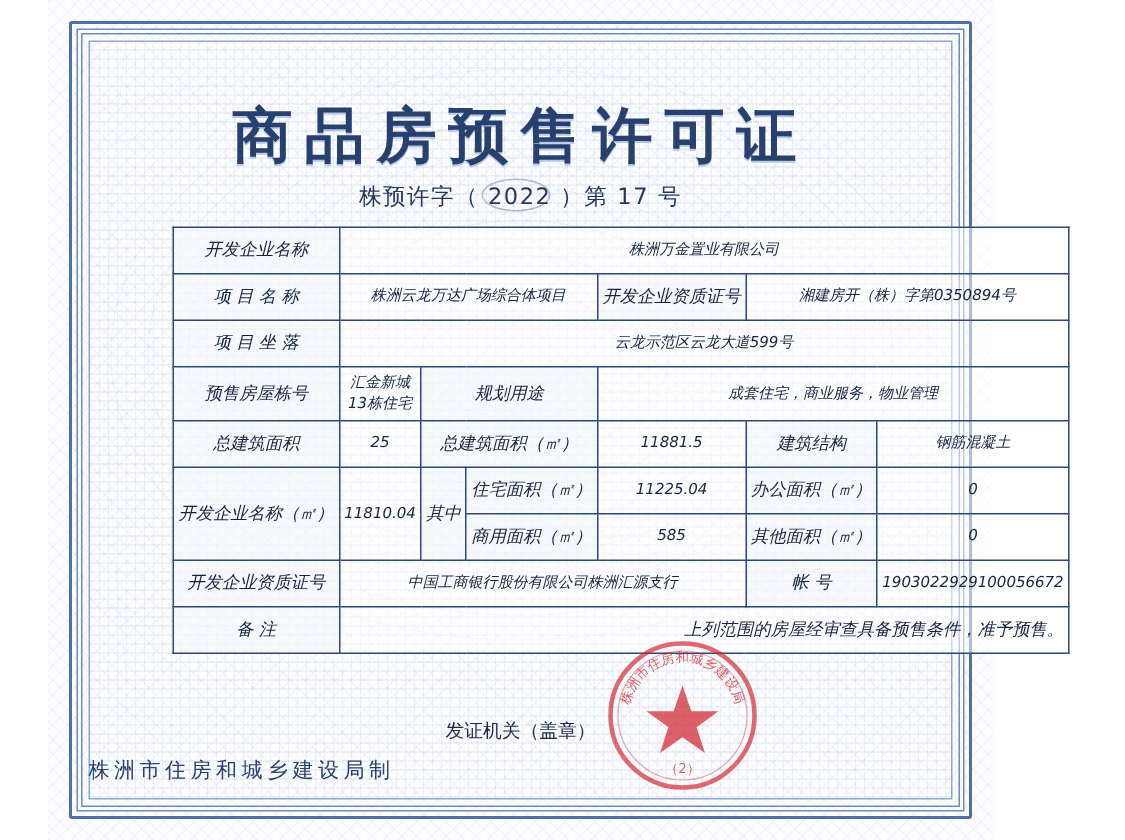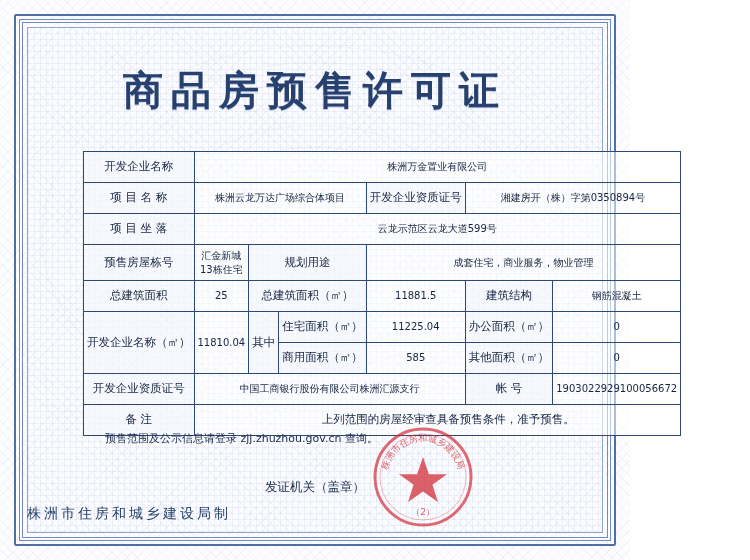--- a/index.html
+++ b/index.html
@@ -8,20 +8,21 @@
     background:#ffffff;
     font-family:"DejaVu Sans","Liberation Sans",sans-serif;
     color:#1b2a4a;
   }
   .page{
     position:relative;width:630px;height:560px;box-sizing:border-box;
     background:
       repeating-linear-gradient(45deg, rgba(120,150,200,0.07) 0 1px, rgba(255,255,255,0) 1px 7px),
       repeating-linear-gradient(-45deg, rgba(120,150,200,0.07) 0 1px, rgba(255,255,255,0) 1px 7px),
       #fdfdff;
+    margin-left: 32px;
   }
   
   .border-outer{
     position:absolute;left:14px;top:14px;right:14px;bottom:14px;
     border:2px solid #4f6fa8;
     border-radius:2px;
   }
   .border-mid{
     position:absolute;left:19px;top:19px;right:19px;bottom:19px;
     border:4px double #6f8cc0;
@@ -55,20 +56,21 @@
   .sub-year:after{
     content:"";position:absolute;left:-4px;top:-3px;width:44px;height:20px;
     border:1px solid rgba(40,70,120,.35);border-radius:50%;
   }
 
   table.main{
     position:absolute;left:56px;top:124px;width:584px;
     border-collapse:collapse;
     font-size:11.5px;color:#152441;
     background:rgba(255,255,255,0.55);
+    font-style:italic;
   }
   table.main td{
     border:1px solid #2d4876;
     padding:4px 3px;
     text-align:center;
     vertical-align:middle;
     line-height:1.35;
     height:22px;
   }
   td.lbl{background:rgba(235,240,250,0.35);white-space:nowrap;font-size:11.5px;}
@@ -124,20 +126,23 @@
       <path d="M0,450 Q174,506 348,450 T696,450"></path>
       <path d="M30,0 Q0,253 30,506"></path>
       <path d="M666,0 Q696,253 666,506"></path>
     </g>
   </svg>
 
   <div class="content">
 
     <div class="title">商品房预售许可证</div>
 
+    <div class="subtitle">
+      <span>株预许字（</span><span class="sub-year">2022</span><span>）第</span><span>17</span><span>号</span>
+    </div>
 
     <table class="main">
       <tbody>
         <tr>
           <td class="lbl" style="width:110px">开发企业名称</td>
           <td class="val" colspan="6">株洲万金置业有限公司</td>
         </tr>
         <tr class="tall">
           <td class="lbl">项 目 名 称</td>
           <td class="val" colspan="3" style="width:210px">株洲云龙万达广场综合体项目</td>
@@ -178,26 +183,25 @@
           <td class="val">0</td>
         </tr>
         <tr class="tall">
           <td class="lbl">开发企业资质证号</td>
           <td class="val" colspan="4">中国工商银行股份有限公司株洲汇源支行</td>
           <td class="lbl">帐 号</td>
           <td class="val">1903022929100056672</td>
         </tr>
         <tr class="note-row">
           <td class="lbl">备 注</td>
-          <td colspan="6" style="text-align:center;padding-left:25px">上列范围的房屋经审查具备预售条件，准予预售。</td>
+          <td colspan="6" style="text-align:right;padding-left:25px">上列范围的房屋经审查具备预售条件，准予预售。</td>
         </tr>
       </tbody>
     </table>
 
-    <div class="footnote">预售范围及公示信息请登录 zjj.zhuzhou.gov.cn 查询。</div>
 
     <svg class="seal" viewBox="0 0 104 104">
       <circle cx="52" cy="52" r="48" fill="none" stroke="#d0202a" stroke-width="3" opacity="0.85"></circle>
       <circle cx="52" cy="52" r="43" fill="none" stroke="#d0202a" stroke-width="0.8" opacity="0.5"></circle>
       <path id="sealarc" d="M 16,52 A 36,36 0 0 1 88,52" fill="none" stroke="none"></path>
       <text font-size="9" fill="#d0202a" opacity="0.9" font-family="DejaVu Sans, sans-serif">
         <textPath href="#sealarc" startOffset="6%">株洲市住房和城乡建设局</textPath>
       </text>
       <polygon points="52,32 57.9,49.2 76,49.2 61.4,59.8 67,77 52,66.5 37,77 42.6,59.8 28,49.2 46.1,49.2" fill="#d0202a" opacity="0.9"></polygon>
       <text x="52" y="90" text-anchor="middle" font-size="9" fill="#d0202a" opacity="0.9" font-family="DejaVu Sans, sans-serif">（2）</text>

